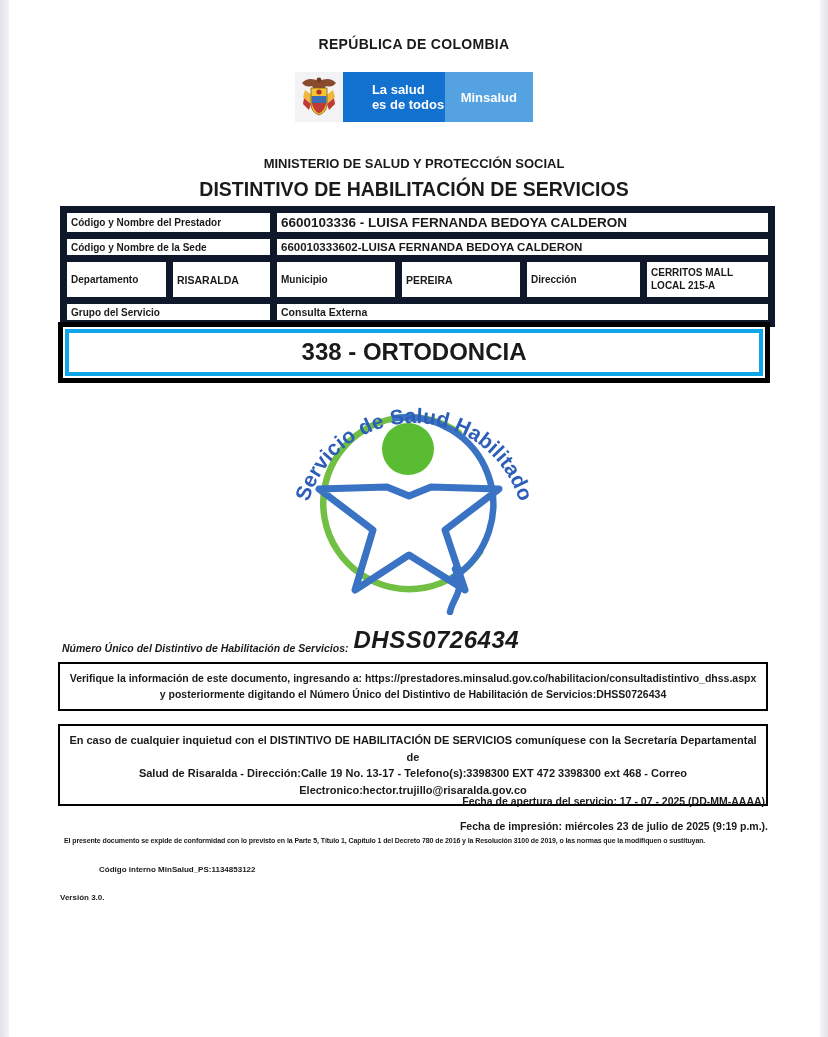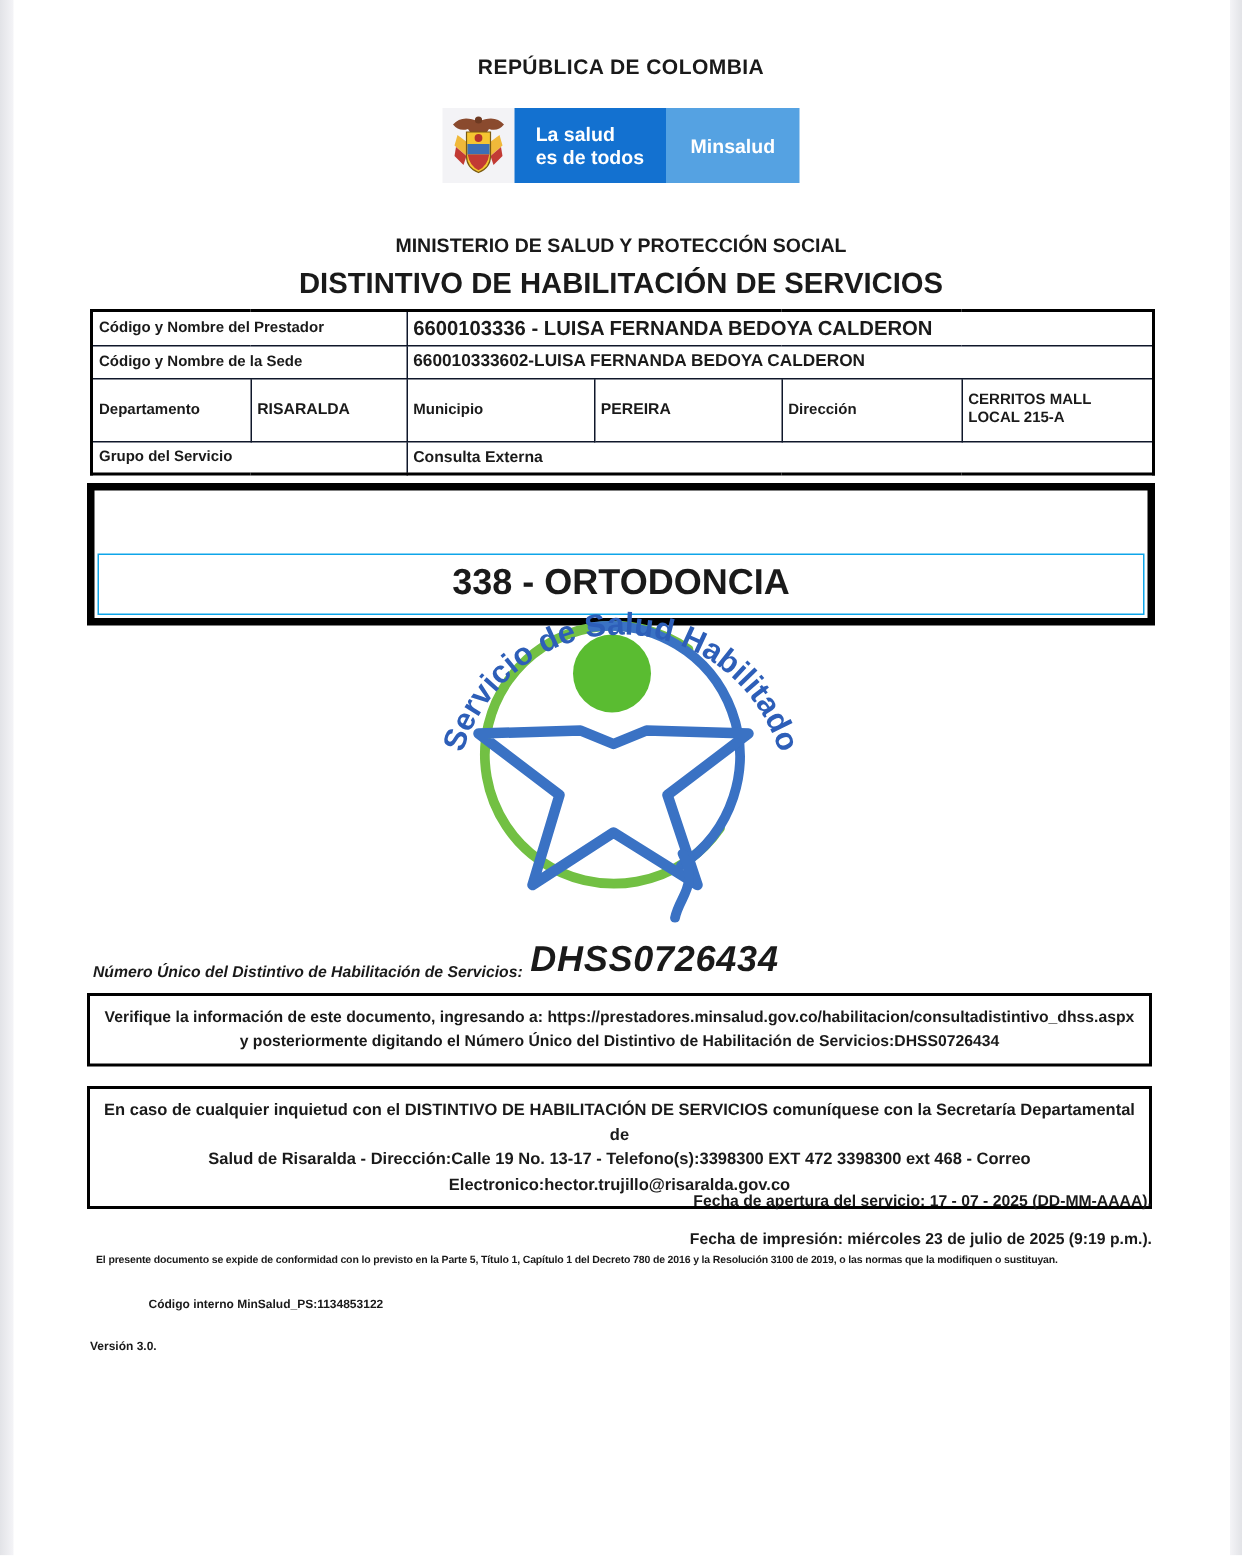--- a/index.html
+++ b/index.html
@@ -36,21 +36,21 @@
     display: flex; flex-direction: row;
   }
   .coat-box {
     width: 52px; height: 50px; background: #f3f3f6;
     display: flex; align-items: center; justify-content: center;
   }
   .tagline-box {
     width: 108px; height: 50px; background: #1371d0;
     color: #fff; font-weight: bold; font-size: 13px; line-height: 1.18;
     display: flex; flex-direction: column; justify-content: center;
-    padding-left: 14px;
+    padding-left: 29px;
   }
   .brand-box {
     width: 96px; height: 50px; background: #55a2e2;
     color: #fff; font-weight: bold; font-size: 13px;
     display: flex; align-items: center; justify-content: center;
   }
 
   .ministry {
     position: absolute; top: 156px; left: 0; width: 100%;
     text-align: center; font-weight: bold; font-size: 13px;
@@ -59,38 +59,38 @@
     position: absolute; top: 178px; left: 0; width: 100%;
     text-align: center; font-weight: bold; font-size: 19.5px;
   }
 
   table.provider {
     position: absolute; top: 206px; left: 60px;
     width: 708px; border-collapse: collapse; table-layout: fixed;
     border: 2px solid #000;
   }
   table.provider td {
-    border: 1px solid #0f172a; font-weight: bold;
+    border: 7px solid #0f172a; font-weight: bold;
     padding: 2px 4px; vertical-align: middle;
     overflow: hidden;
   }
   td.lbl   { font-size: 10px; }
   td.val-lg{ font-size: 13.5px; height: 23px; margin-top: 48px; }
   td.val-md{ font-size: 11.5px; height: 22px; }
   td.val-sm{ font-size: 10.5px; }
   tr.geo td { height: 42px; }
   td.dir-val { font-size: 10px; line-height: 1.25; }
 
   .banner-outer {
     position: absolute; top: 322px; left: 58px; width: 712px;
     border: 5px solid #000; padding: 2px; background: #fff;
   }
   .banner-inner {
-    border: 1px solid #0ea5e9; text-align: center;
-    font-weight: bold; font-size: 24px; padding: 5px 0 6px 0; margin-top: 40px;
+    border: 4px solid #0ea5e9; text-align: center;
+    font-weight: bold; font-size: 24px; padding: 5px 0 6px 0;
   }
 
   .seal-wrap { position: absolute; top: 383px; left: 284px; width: 260px; height: 232px; }
 
   .dhss-line {
     position: absolute; top: 626px; left: 62px;
     display: flex; align-items: flex-end; gap: 5px;
     font-style: italic; font-weight: bold;
   }
   .dhss-label { font-size: 10.5px; }

